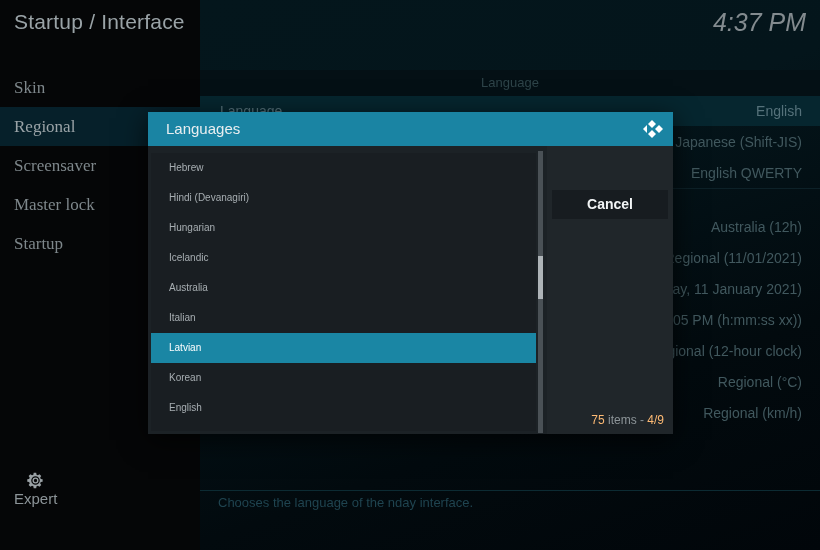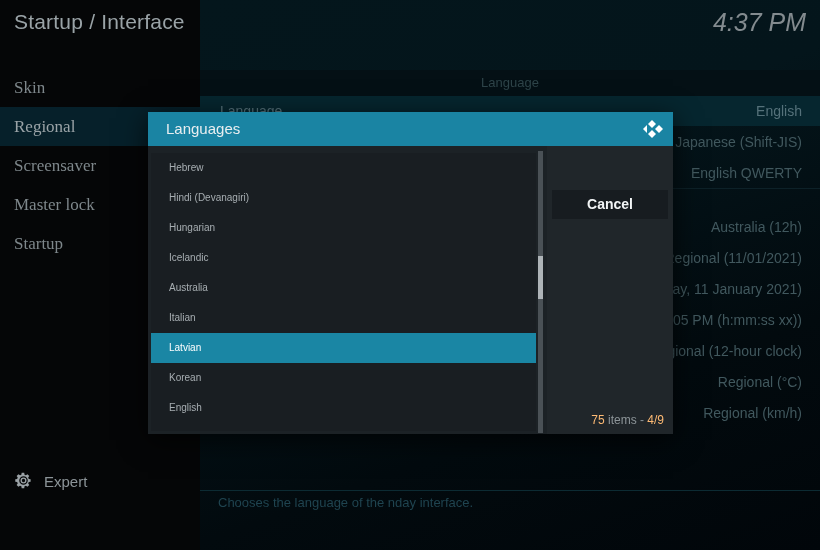--- a/index.html
+++ b/index.html
@@ -58,21 +58,21 @@
     font-family: Liberation Serif, serif;
   }
   .side-item.selected {
     background: #06202a;
     color: #9aa3a7;
   }
 
   .expert-row {
     position: absolute;
     left: 14px; top: 471px;
-    display: flex; align-items: flex-end; gap: 11px;
+    display: flex; align-items: center;  flex-direction: column;
   }
   .gear {
     width: 19px; height: 19px;
     display: block;
     fill: #9aa1a5;
   }
   .expert-label {
     font-size: 15px;
     color: #8c9498;
   }

